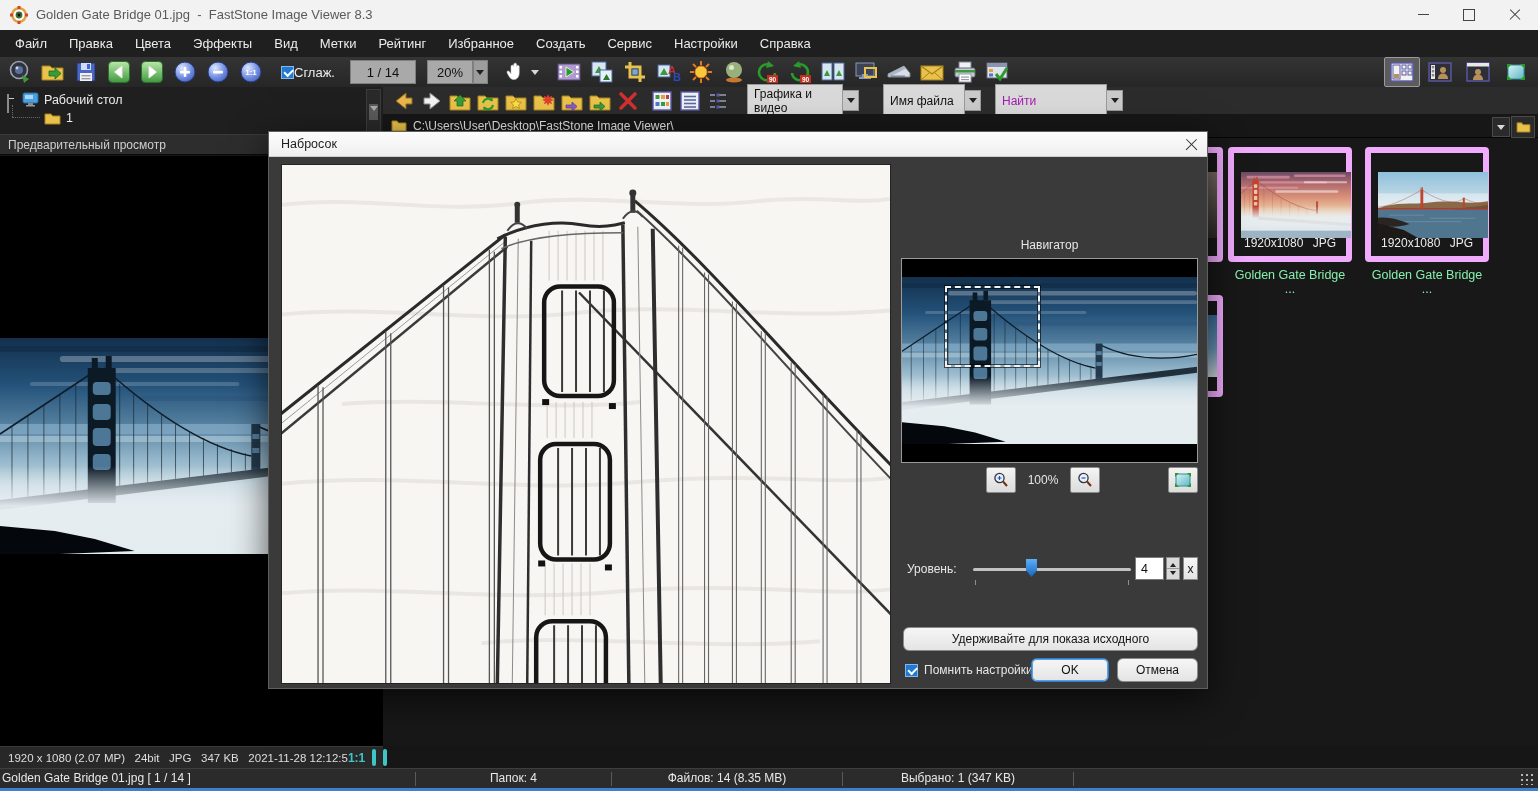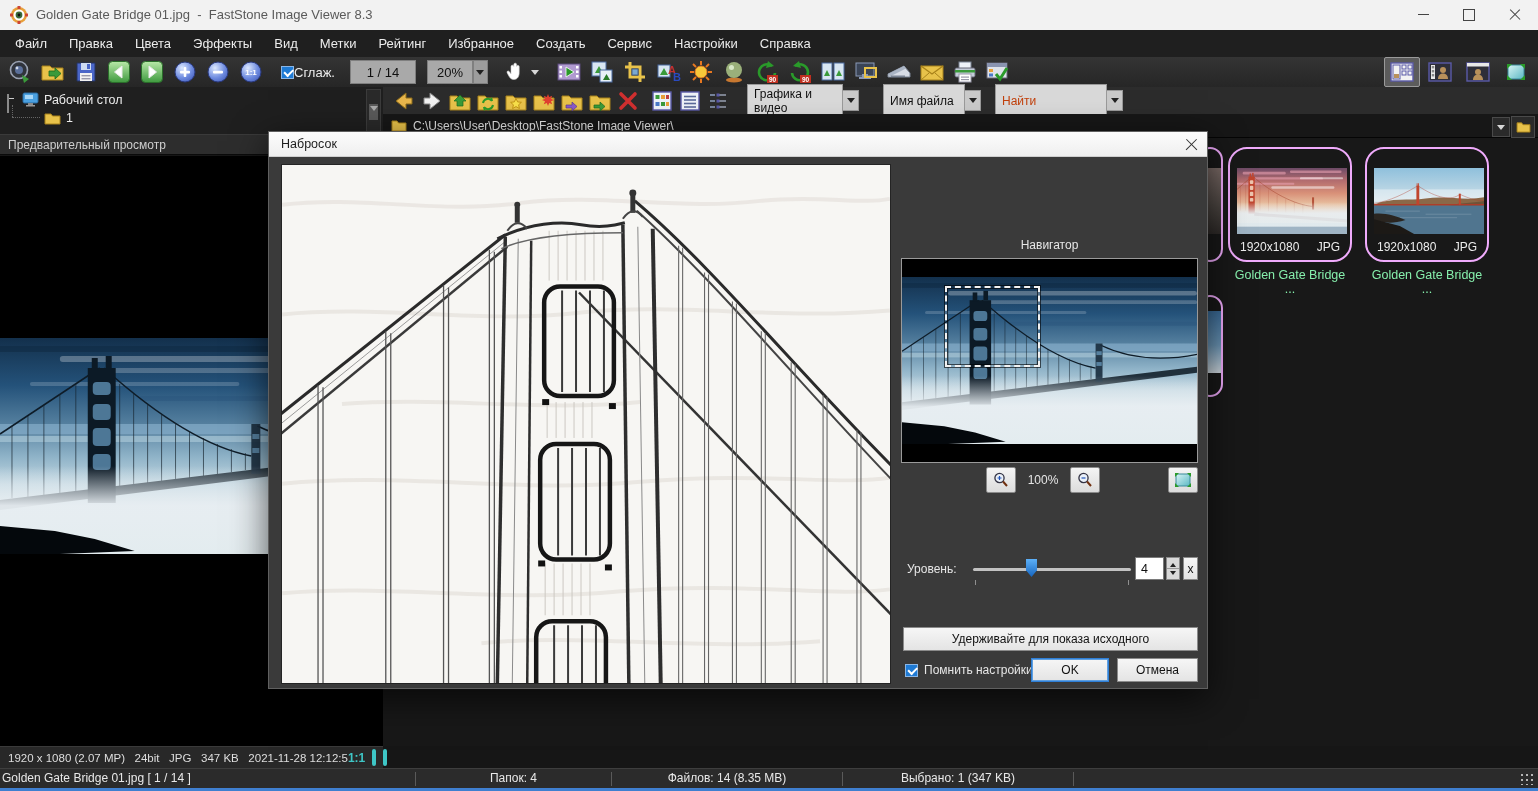--- a/index.html
+++ b/index.html
@@ -59,21 +59,21 @@
   .tealic{width:17px;height:13px;border:2px solid #3ec6c6;border-radius:2px;margin-left:7px;background:#9fd8dd}
   
   .statusbar{left:0;top:768px;width:1538px;height:20px;background:#2b2b2b;border-top:1px solid #3e3e3e;display:flex;box-sizing:border-box}
   .scell{font-size:12px;color:#e8e8e8;line-height:19px;box-sizing:border-box}
   .sep{border-left:1px solid #5a5a5a;height:14px;margin-top:3px}
   .grip{position:absolute;right:4px;bottom:3px;width:14px;height:12px;
         background:radial-gradient(circle at 2px 2px,#b5b5b5 1.2px,transparent 1.5px);background-size:5px 5px}
   .blueline{left:0;top:788px;width:1538px;height:3px;background:#3f7fd0}
   
   .thumbarea{left:383px;top:138px;width:1155px;height:608px;background:#181818}
-  .cell{position:absolute;border:2px solid #f0abfc;border-radius:19px;box-sizing:border-box}
+  .cell{position:absolute;border:6px solid #f0abfc;border-radius:4px;box-sizing:border-box}
   .cellcap{position:absolute;left:10px;right:10px;bottom:6px;display:flex;justify-content:space-between;font-size:12px;color:#ececec}
   .fname{position:absolute;font-size:12.5px;color:#86efac;text-align:center}
   
   .dialog{left:268px;top:131px;width:940px;height:558px;background:#3a3a3a;border:1px solid #606060;
           box-sizing:border-box;box-shadow:0 10px 34px rgba(0,0,0,.65);z-index:10}
   .dtitle{position:absolute;left:0;top:0;width:100%;height:25px;background:linear-gradient(#fcfcfc,#efefef);
           border-bottom:1px solid #cfcfcf;box-sizing:border-box;display:flex;align-items:center}
   .dtitle span{font-size:12.5px;color:#1d1d1d;margin-left:12px}
   .dclose{position:absolute;right:9px;top:6px;width:13px;height:13px}
   .dclose i{position:absolute;left:-1px;top:6px;width:15px;height:1.4px;background:#333}
@@ -88,21 +88,21 @@
   .thumbk{width:11px;height:18px;background:linear-gradient(#5db0f7,#1565c0);
           clip-path:polygon(0 0,100% 0,100% 62%,50% 100%,0 62%)}
   .tick{width:1px;height:5px;background:#8f8f8f}
   .numbox{background:#fff;border:1px solid #7a7a7a;font-size:12.5px;color:#111;box-sizing:border-box;display:flex;align-items:center;padding-left:5px}
   .spin{background:#d9d9d9;border:1px solid #8a8a8a;box-sizing:border-box;display:flex;flex-direction:column}
   .spin div{flex:1;display:flex;align-items:center;justify-content:center}
   .spin .t{border-bottom:1px solid #9a9a9a}
   .mini-up{width:0;height:0;border:3.5px solid transparent;border-bottom:4.5px solid #222}
   .mini-dn{width:0;height:0;border:3.5px solid transparent;border-top:4.5px solid #222}
   .pbtn{background:linear-gradient(#f6f6f6,#e4e4e4);border:1px solid #8a8a8a;font-size:12px;color:#111;
-        display:flex;align-items:center;justify-content:center;box-sizing:border-box;border-radius:0}
+        display:flex;align-items:center;justify-content:center;box-sizing:border-box;border-radius:6px}
   .pbtn.def{border:1px solid #2f7fd6;box-shadow:inset 0 0 0 1px #5f9fe0}
   .cb{width:13px;height:13px;background:#1e7ad4;border:1px solid #8ab6e6;position:relative;box-sizing:border-box}
   .cb i{position:absolute;left:2px;top:2.5px;width:7px;height:3.5px;border-left:2px solid #fff;border-bottom:2px solid #fff;transform:rotate(-45deg)}
   .sketchwrap{background:#f7f6f3;border:1px solid #242424;box-sizing:border-box}
 </style>
 </head>
 <body>
 
 <div class="root">
 
@@ -613,21 +613,21 @@
           <span class="car"></span>
         </div>
   </div>
   <div class="flex" style="margin-left:18px">
     <div class="combo" style="width:82px">Имя файла</div>
     <div class="combo-dd">
           <span class="car"></span>
         </div>
   </div>
   <div class="flex" style="margin-left:8px">
-    <div class="combo" style="width:112px;color:#c2410c">Найти</div>
+    <div class="combo" style="width:112px;color:#a21caf">Найти</div>
     <div class="combo-dd">
           <span class="car"></span>
         </div>
   </div>
 </div>
 
 <div class="abs pathbar">
   <svg width="16" height="13" viewBox="0 0 16 13">
     <path d="M1 2 h5 l1.5 2 H15 v8 H1 Z" fill="#e8c24a" stroke="#a8821a"></path>
   </svg>

